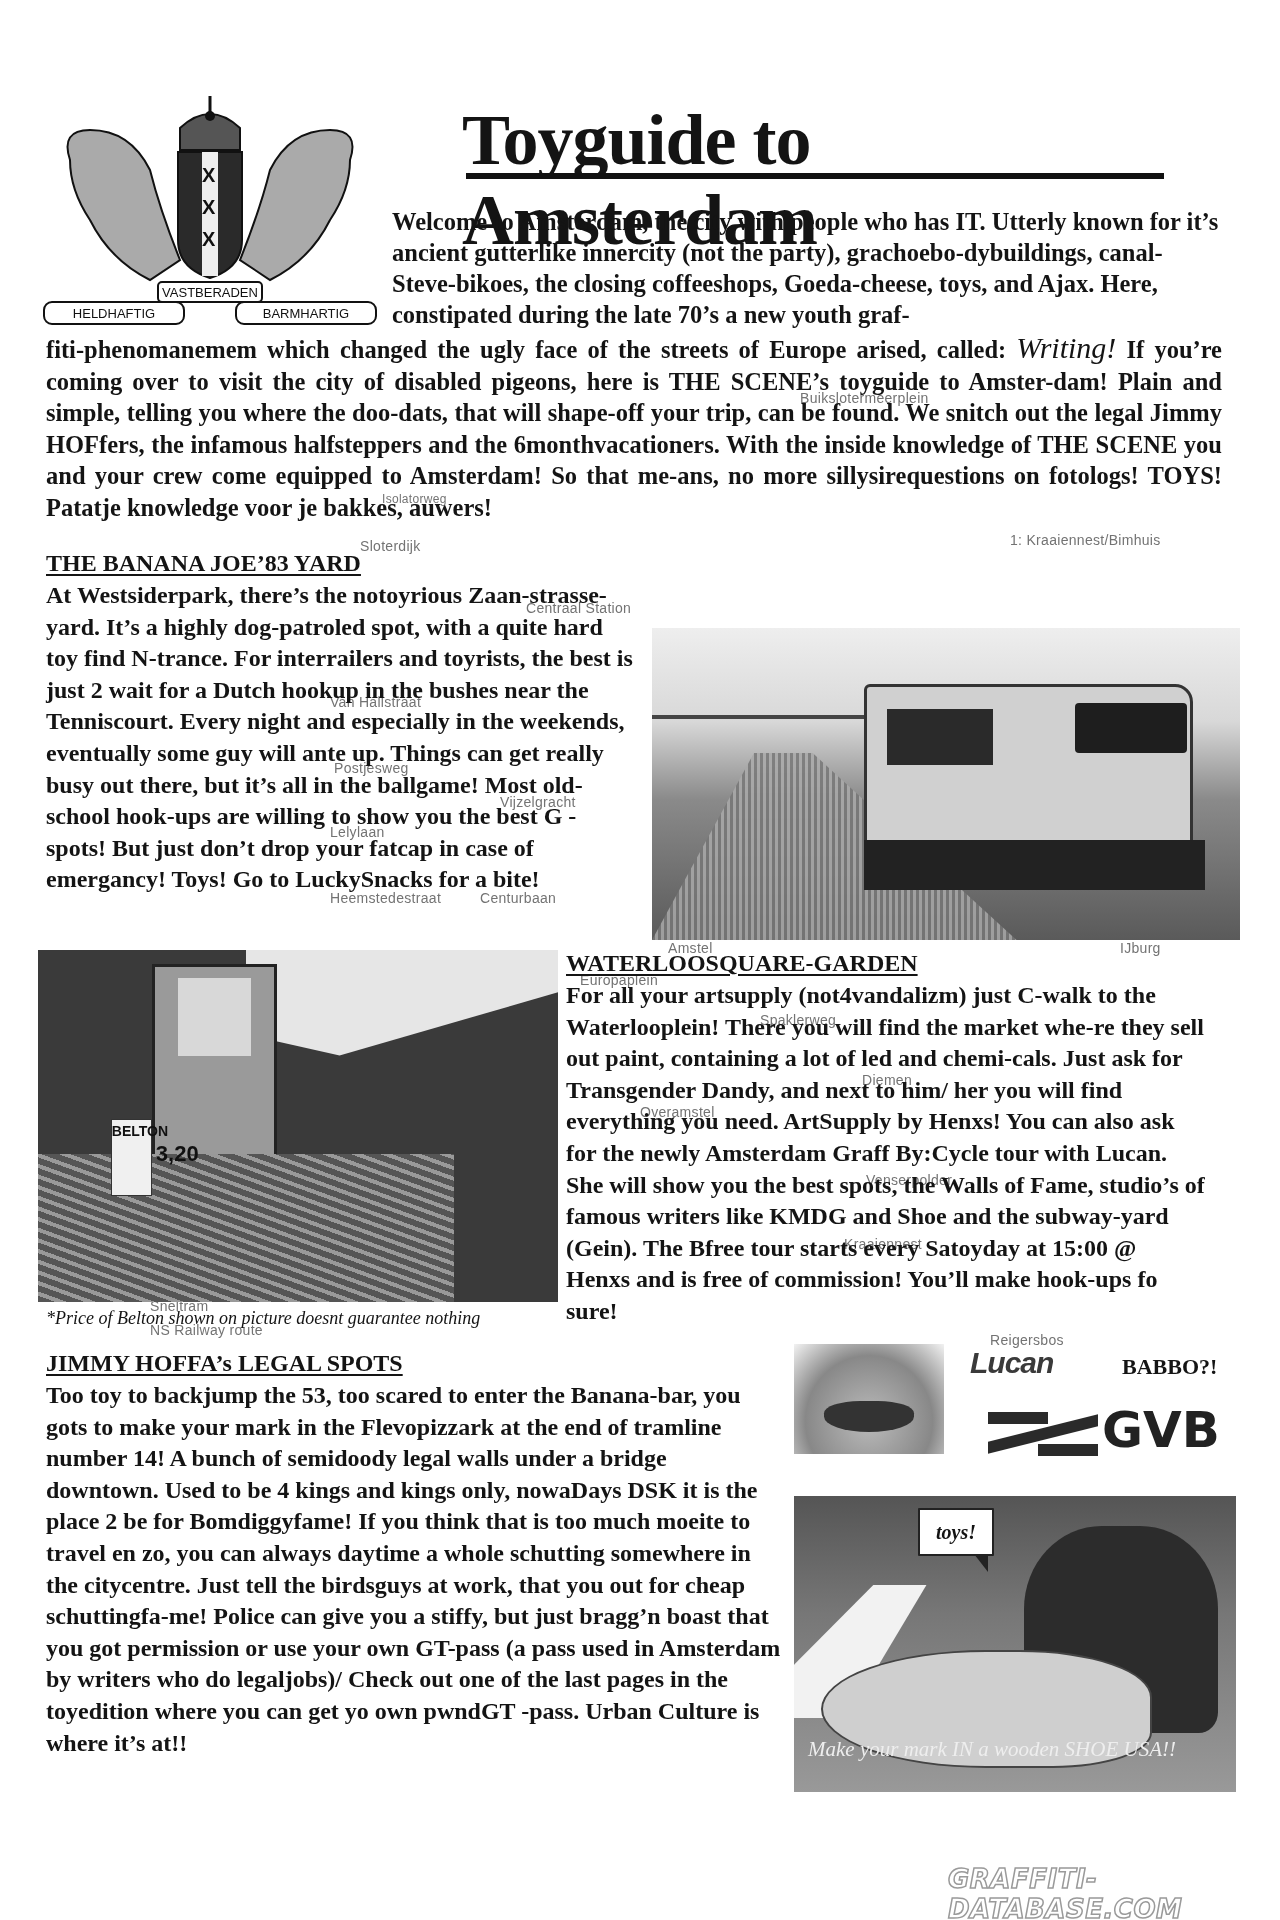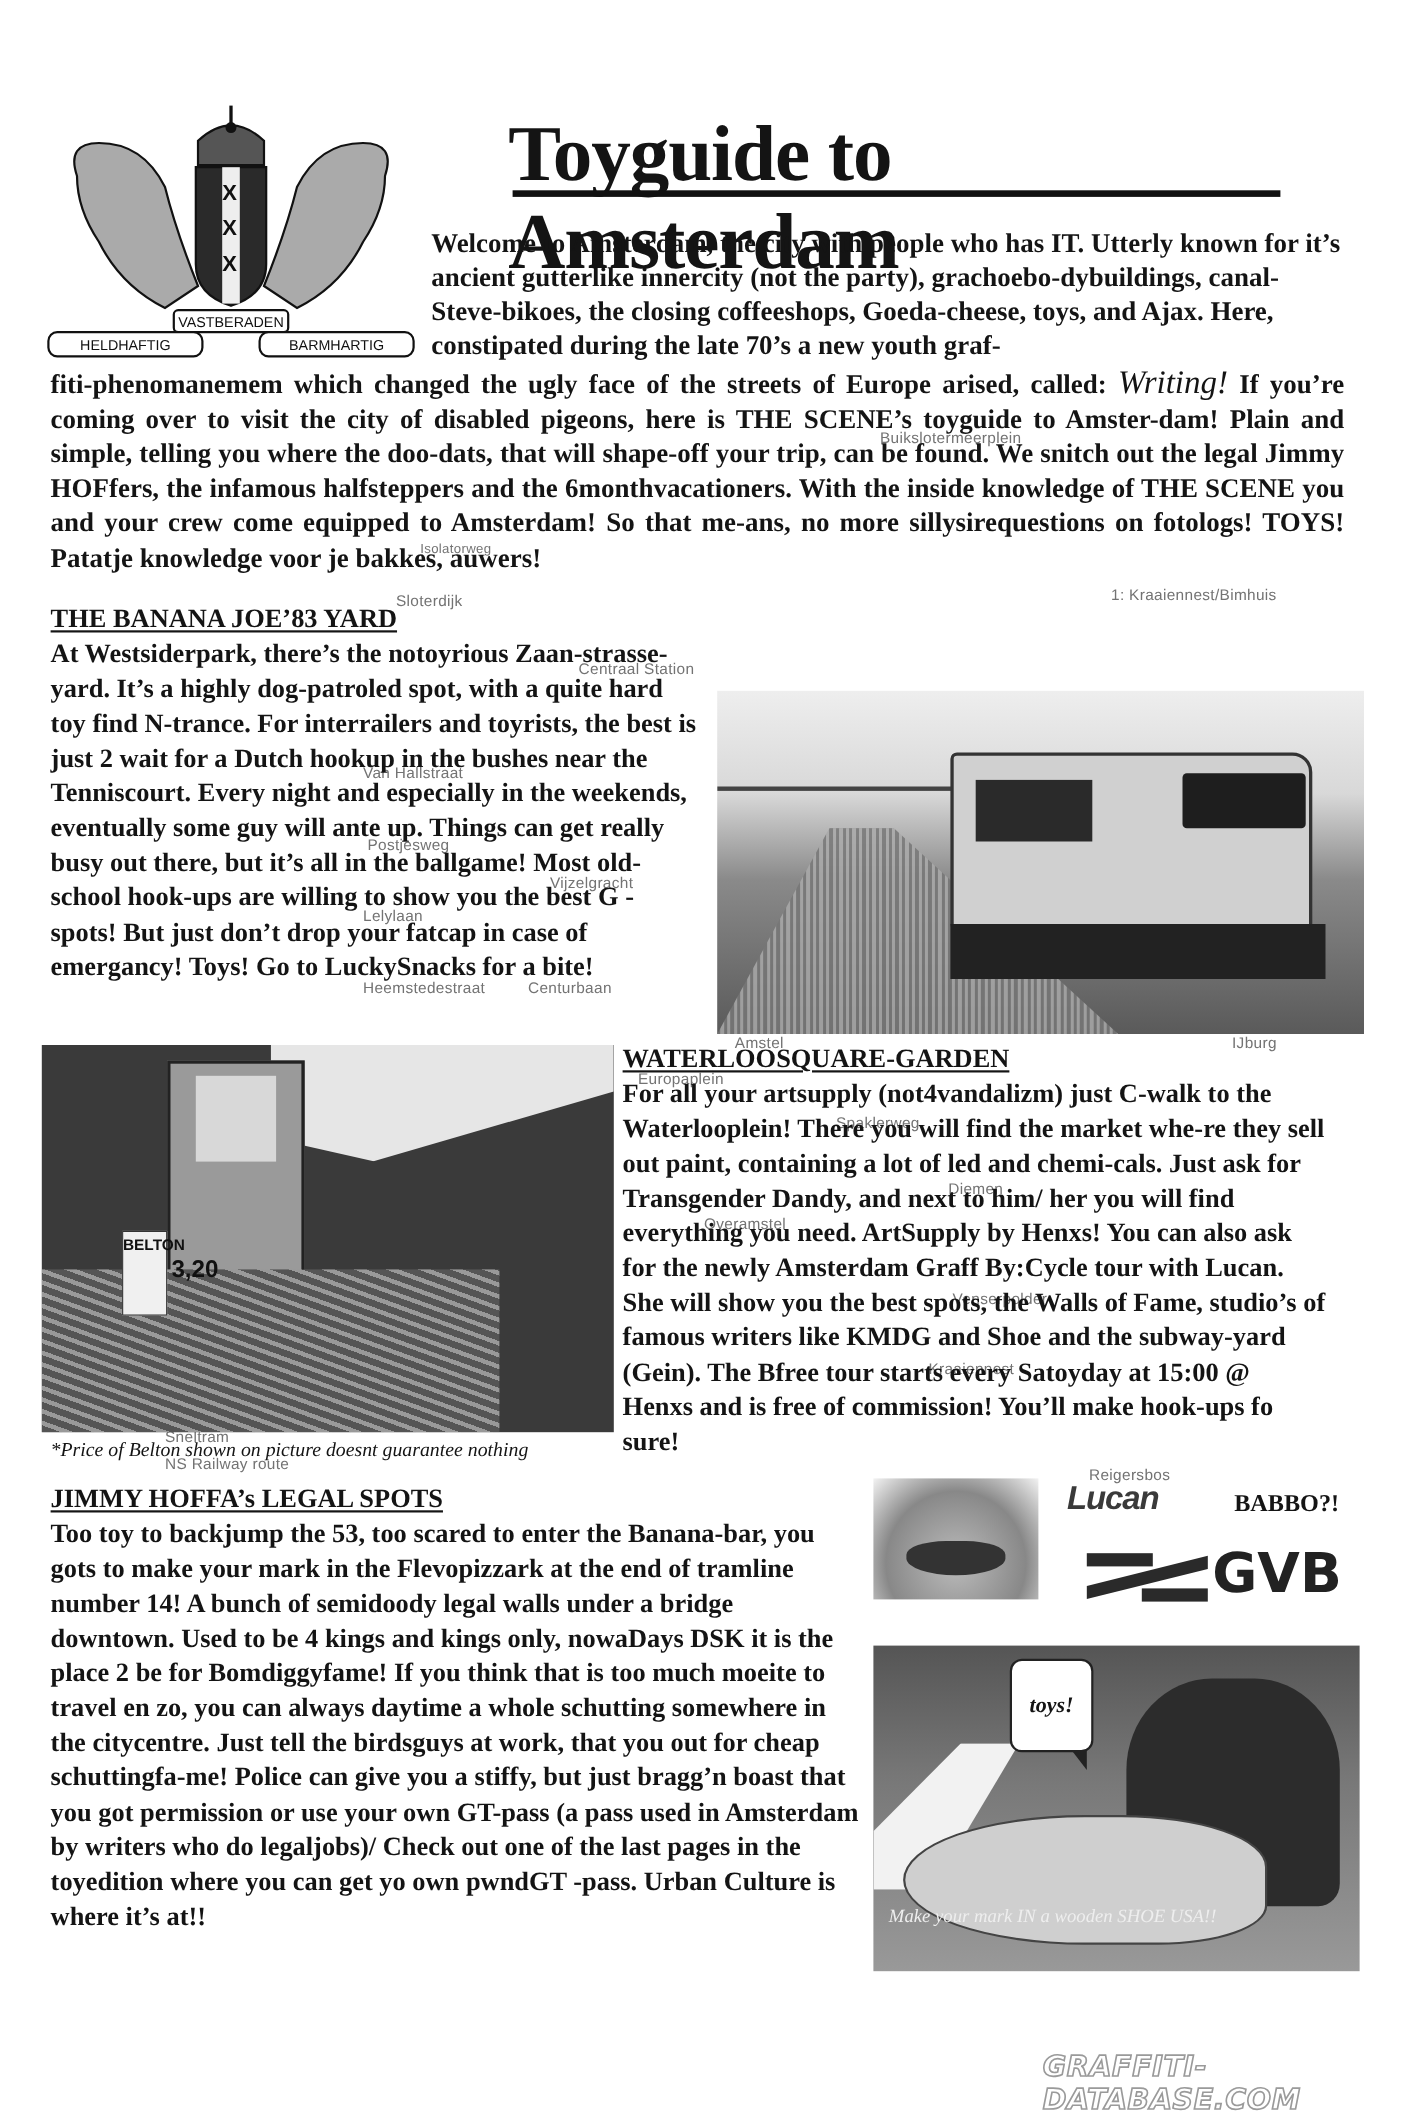--- a/index.html
+++ b/index.html
@@ -50,23 +50,23 @@
   .babbo { position: absolute; left: 1122px; top: 1354px; font-size: 22px; font-weight: bold; }
   .gvb { position: absolute; left: 988px; top: 1400px; display: flex; align-items: center; }
   .gvb-logo { width: 110px; height: 60px; position: relative; }
   .gvb-logo i { position:absolute; display:block; background:#2a2a2a; height:12px; }
   .gvb-text { font-family: "DejaVu Sans", sans-serif; font-weight: bold; font-size: 50px; color: #222; margin-left: 4px; }
 
   .shoe-photo { left: 794px; top: 1496px; width: 442px; height: 296px; background: linear-gradient(180deg,#555 0%,#777 40%,#999 100%); }
   .shoe-street { position:absolute; left:0; top:30%; width:30%; height:45%; background:#f2f2f2; clip-path: polygon(60% 0,100% 0,40% 100%,0 100%,0 60%); }
   .shoe-clog { position:absolute; left:6%; top:52%; width:75%; height:40%; background:#cfcfcf; border-radius: 50% 40% 30% 50%; border:2px solid #444; }
   .shoe-people { position:absolute; left:52%; top:10%; width:44%; height:70%; background:#2c2c2c; border-radius: 40% 40% 10% 10%; }
-  .bubble { position:absolute; left:124px; top:12px; width:76px; height:85px; background:#fff; border:2px solid #222; border-radius:11px; font-style: italic; font-weight:bold; font-size:20px; display:flex; align-items:center; justify-content:center; }
+  .bubble { position:absolute; left:124px; top:12px; width:76px; height:48px; background:#fff; border:2px solid #222; border-radius:1px; font-style: italic; font-weight:bold; font-size:20px; display:flex; align-items:center; justify-content:center; }
   .bubble::after { content:""; position:absolute; right:4px; bottom:-18px; border-left:14px solid transparent; border-top:18px solid #222; }
-  .shoe-caption { position:absolute; left:14px; bottom:40px; font-style: italic; font-size: 17px; color: #eeeeee; white-space: nowrap; }
+  .shoe-caption { position:absolute; left:14px; bottom:30px; font-style: italic; font-size: 21px; color: #eeeeee; white-space: nowrap; }
 
   .watermark { position: absolute; left: 948px; top: 1864px; font-family: "DejaVu Sans", sans-serif; font-weight: bold; font-size: 26px; color: #ffffff; -webkit-text-stroke: 1.5px #9a9a9a; letter-spacing: 0.5px; font-style: italic; }
 </style>
 </head>
 <body>
 
 <span class="maplabel" style="left:360px;top:538px;">Sloterdijk</span>
 <span class="maplabel" style="left:526px;top:600px;">Centraal Station</span>
 <span class="maplabel" style="left:382px;top:492px;font-size:12px;">Isolatorweg</span>
 <span class="maplabel" style="left:330px;top:694px;">Van Hallstraat</span>

